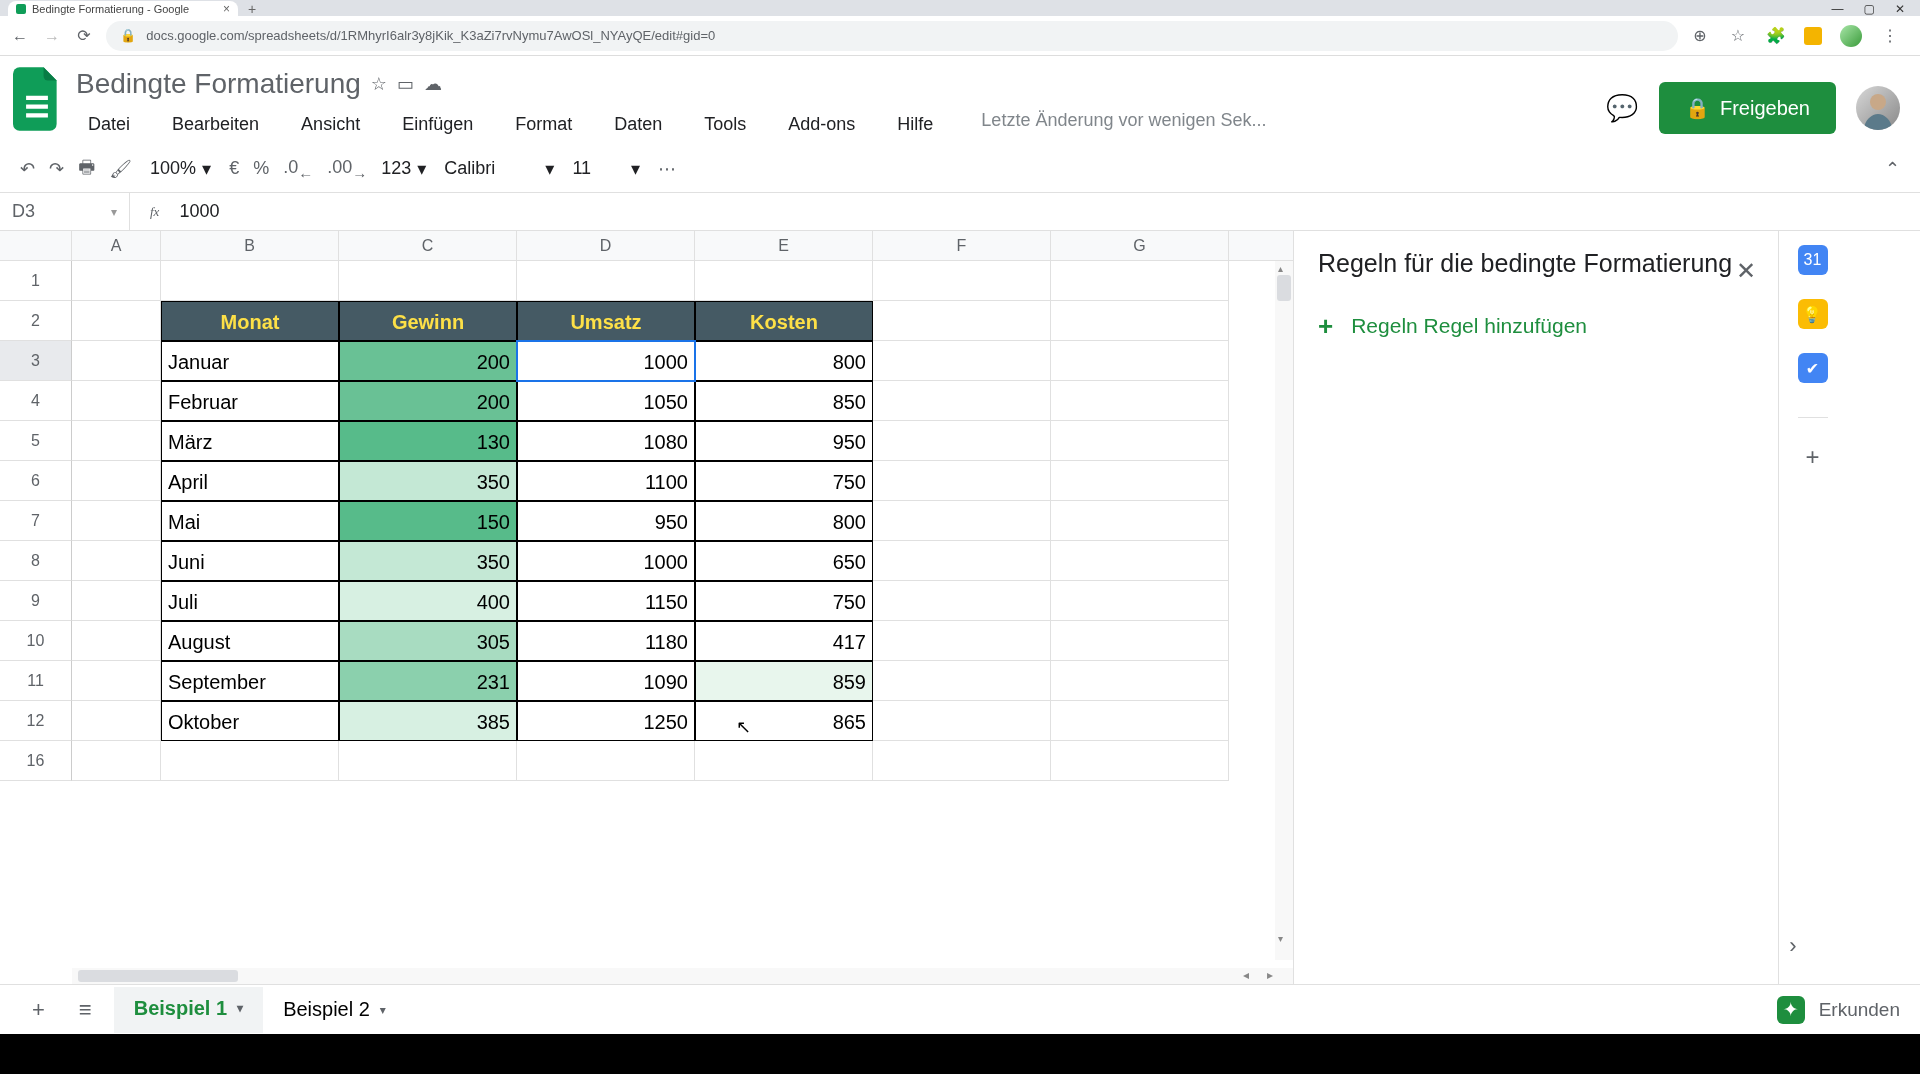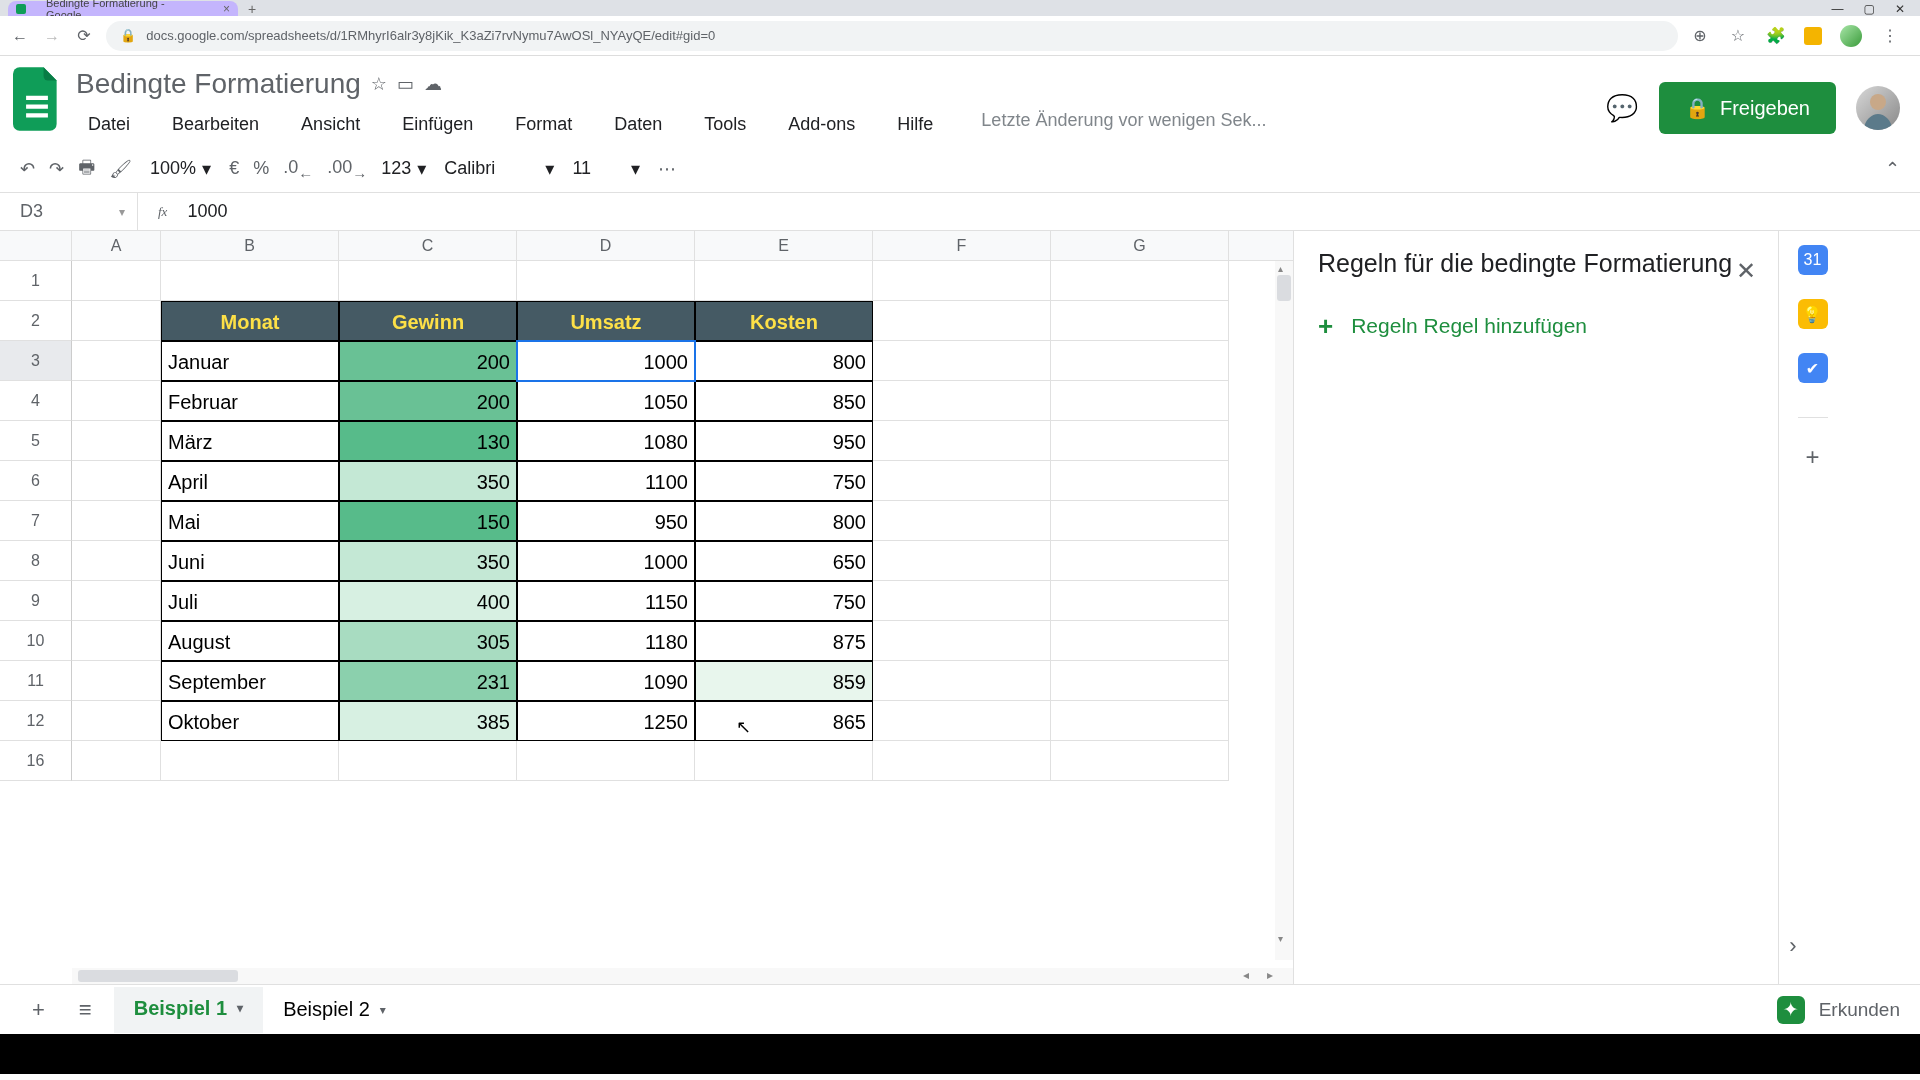--- a/index.html
+++ b/index.html
@@ -1,21 +1,21 @@
 <!DOCTYPE html>
 <html><head>
 <meta charset="utf-8">
 <style>
 * { box-sizing: border-box; margin: 0; padding: 0; font-family: Arial, sans-serif; }
 body { background: #fff; overflow: hidden; width: 1920px; height: 1080px; }
 
 
 .browser-chrome { background: #dee1e6; height: 56px; display: flex; flex-direction: column; }
 .tab-bar { height: 16px; background: #dee1e6; display: flex; align-items: flex-end; padding-left: 8px; }
-.tab { background: #c4b5fd; height: 15px; width: 230px; border-radius: 8px 8px 0 0; display: flex; align-items: center; padding: 0 8px; font-size: 11px; color: #444; gap: 20px; }
+.tab { background: #ffffff; height: 15px; width: 230px; border-radius: 8px 8px 0 0; display: flex; align-items: center; padding: 0 8px; font-size: 11px; color: #444; gap: 6px; }
 .tab-favicon { width: 10px; height: 10px; background: #0f9d58; border-radius: 2px; }
 .tab-close { margin-left: auto; font-size: 12px; color: #666; }
 .new-tab { width: 28px; height: 15px; display: flex; align-items: center; justify-content: center; color: #666; font-size: 14px; }
 .window-controls { margin-left: auto; display: flex; gap: 20px; padding-right: 15px; color: #333; font-size: 12px; }
 .window-controls span { cursor: pointer; }
 .addr-bar { height: 40px; background: #fff; display: flex; align-items: center; padding: 0 10px; gap: 12px; border-bottom: 1px solid #ddd; }
 .nav-btn { color: #5f6368; font-size: 16px; cursor: pointer; width: 20px; text-align: center; }
 .nav-btn.disabled { color: #bbb; }
 .url-input { flex: 1; background: #f1f3f4; border-radius: 20px; height: 30px; display: flex; align-items: center; padding: 0 14px; font-size: 13px; color: #5f6368; gap: 10px; }
 .url-input .lock { color: #5f6368; }
@@ -42,21 +42,21 @@
 
 .toolbar { height: 48px; border-bottom: 1px solid #e0e0e0; display: flex; align-items: center; padding: 0 20px; gap: 18px; margin-top: 4px;}
 .toolbar-group { display: flex; align-items: center; gap: 14px; }
 .tb-btn { color: #5f6368; font-size: 18px; cursor: pointer; }
 .zoom-sel { font-size: 18px; color: #202124; display: flex; align-items: center; gap: 6px; }
 .font-sel { font-size: 18px; color: #202124; display: flex; align-items: center; gap: 50px; border: none; background: none; }
 .font-size-sel { font-size: 18px; color: #202124; display: flex; align-items: center; gap: 40px; }
 .toolbar-collapse { margin-left: auto; color: #5f6368; cursor: pointer; font-size: 18px;}
 
 
-.formula-bar { height: 38px; border-bottom: 1px solid #e0e0e0; display: flex; align-items: center; padding-left: 8px; }
+.formula-bar { height: 38px; border-bottom: 1px solid #e0e0e0; display: flex; align-items: center; }
 .cell-ref { width: 130px; padding: 0 12px; font-size: 18px; color: #5f6368; display: flex; align-items: center; justify-content: space-between; border-right: 1px solid #e0e0e0; height: 100%; }
 .fx { padding: 0 20px; font-style: italic; color: #5f6368; font-family: serif; font-size: 13px; }
 .formula-val { font-size: 18px; color: #202124; }
 
 
 .main-area { display: flex; height: 753px; }
 .sheet-container { width: 1293px; position: relative; overflow: hidden; }
 .side-panel { width: 485px; border-left: 1px solid #e0e0e0; padding: 16px 24px; position: relative; }
 .right-sidebar { width: 68px; border-left: 1px solid #e0e0e0; display: flex; flex-direction: column; align-items: center; padding-top: 14px; gap: 24px; }
 .right-app { width: 30px; height: 30px; border-radius: 6px; display:flex; align-items:center; justify-content:center; font-size:16px; color:#fff;}
@@ -345,21 +345,21 @@
             <div class="cell cE td right">750</div>
             <div class="cell cF"></div>
             <div class="cell cG"></div>
           </div>
           <div class="row">
             <div class="row-h">10</div>
             <div class="cell cA"></div>
             <div class="cell cB td">August</div>
             <div class="cell cC td right f3">305</div>
             <div class="cell cD td right">1180</div>
-            <div class="cell cE td right">875</div>
+            <div class="cell cE td right">417</div>
             <div class="cell cF"></div>
             <div class="cell cG"></div>
           </div>
           <div class="row">
             <div class="row-h">11</div>
             <div class="cell cA"></div>
             <div class="cell cB td">September</div>
             <div class="cell cC td right f2">231</div>
             <div class="cell cD td right">1090</div>
             <div class="cell cE td right f6">859</div>

